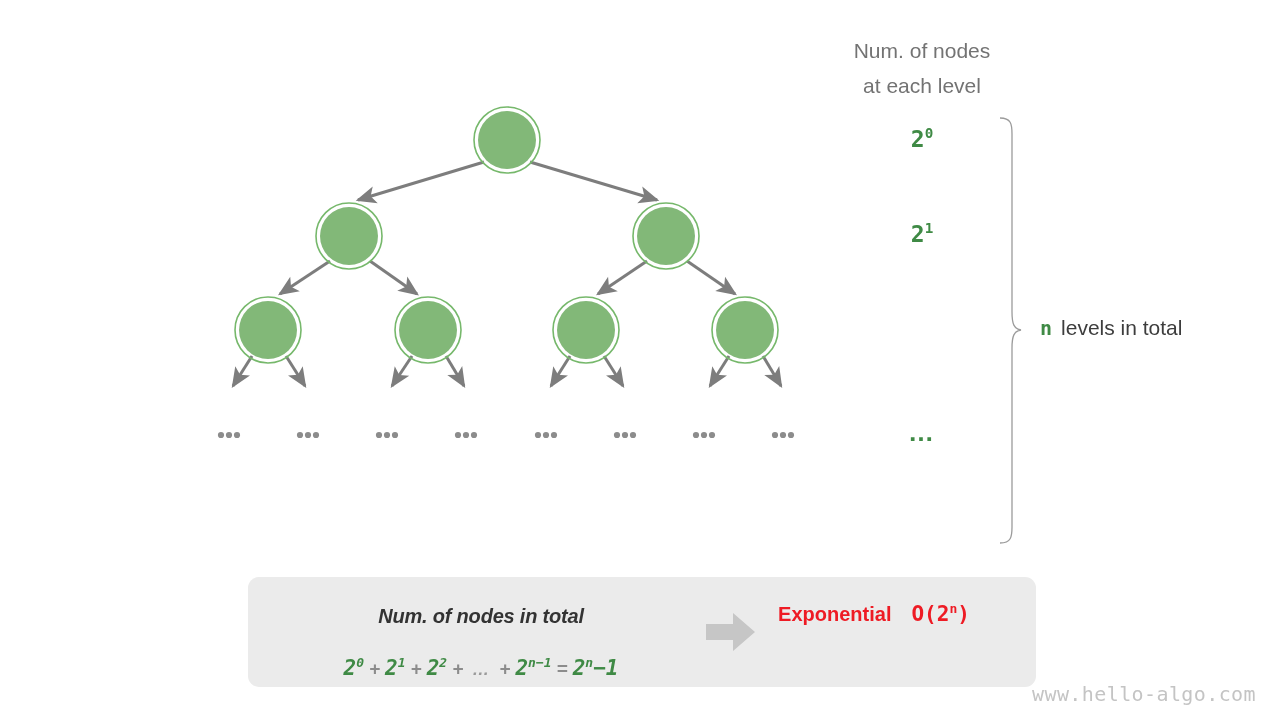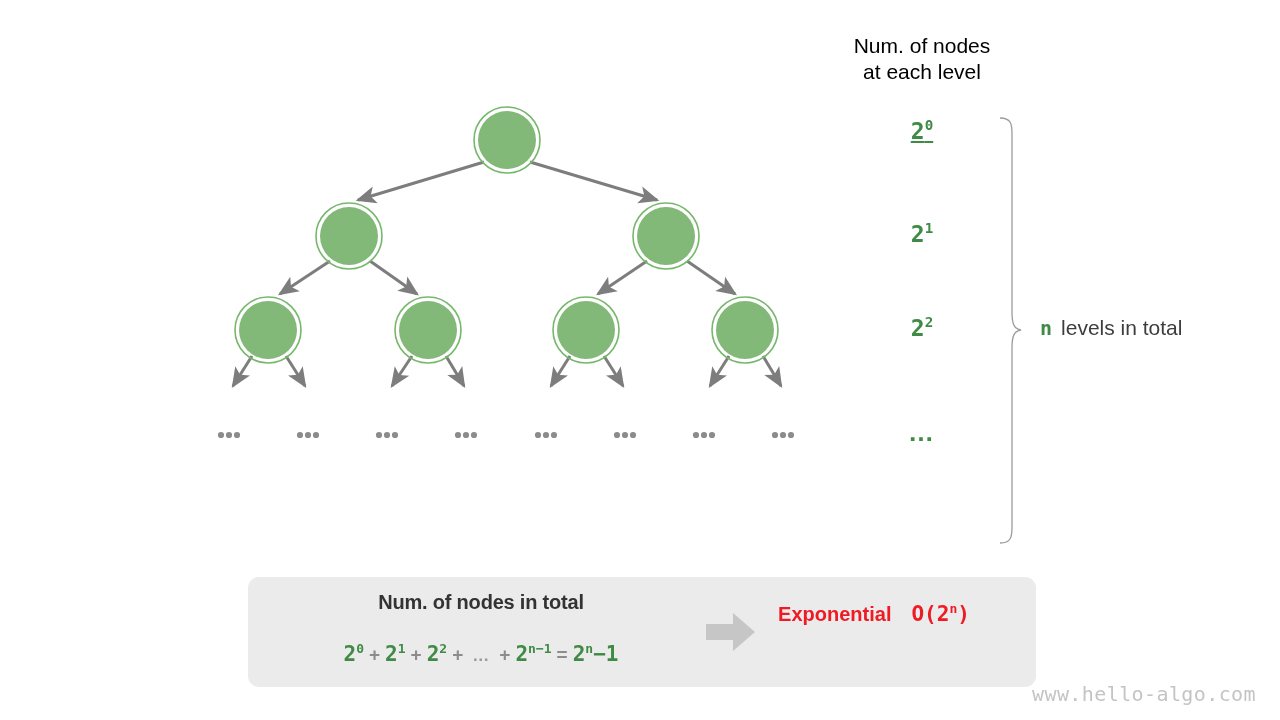--- a/index.html
+++ b/index.html
@@ -30,22 +30,22 @@
     pointer-events: none;
   }
   
   .col-header {
     position: absolute;
     left: 822px;
     top: 33px;
     width: 200px;
     text-align: center;
     font-size: 21px;
-    line-height: 26px;
-    color: #000000;
+    line-height: 35px;
+    color: #737373;
     white-space: pre-line;
   }
   .level-count {
     position: absolute;
     width: 200px;
     left: 822px;
     text-align: center;
     color: #3f8a45;
     font-weight: bold;
     font-size: 23px;
@@ -85,23 +85,24 @@
     left: 248px;
     top: 577px;
     width: 788px;
     height: 110px;
     background: #ebebeb;
     border-radius: 11px;
   }
   #summary-left {
     position: absolute;
     left: 18px;
-    top: 14px;
+    top: 28px;
     width: 430px;
     text-align: center;
+    font-style: italic;
   }
   #summary-right {
     position: absolute;
     left: 478px;
     top: 14px;
     width: 296px;
     text-align: center;
   }
   .sum-title {
     font-size: 20px;
@@ -281,28 +282,25 @@
 
     <path d="M1000,118 C1011,118 1012,124 1012,134
              L1012,312 C1012,324 1014,329 1021,330
              C1014,331 1012,336 1012,348
              L1012,527 C1012,537 1011,543 1000,543" fill="none" stroke="#9b9b9b" stroke-width="1.3"></path>
   </svg>
 
   <div class="col-header">Num. of nodes
 at each level</div>
 
-  <div class="level-count" style="top:118px;text-decoration:underline;">
+  <div class="level-count" style="top:126px;">
     <span>2</span><sup>0</sup>
   </div>
   <div class="level-count" style="top:221px;">
     <span>2</span><sup>1</sup>
-  </div>
-  <div class="level-count" style="top:315px;">
-    <span>2</span><sup>2</sup>
   </div>
   <div class="level-count dots" style="top:417px;">
     <span>…</span>
   </div>
 
   <div id="levels-total">
     <span class="nvar">n</span><span class="lbl">levels in total</span>
   </div>
 
   <div id="summary-box">

